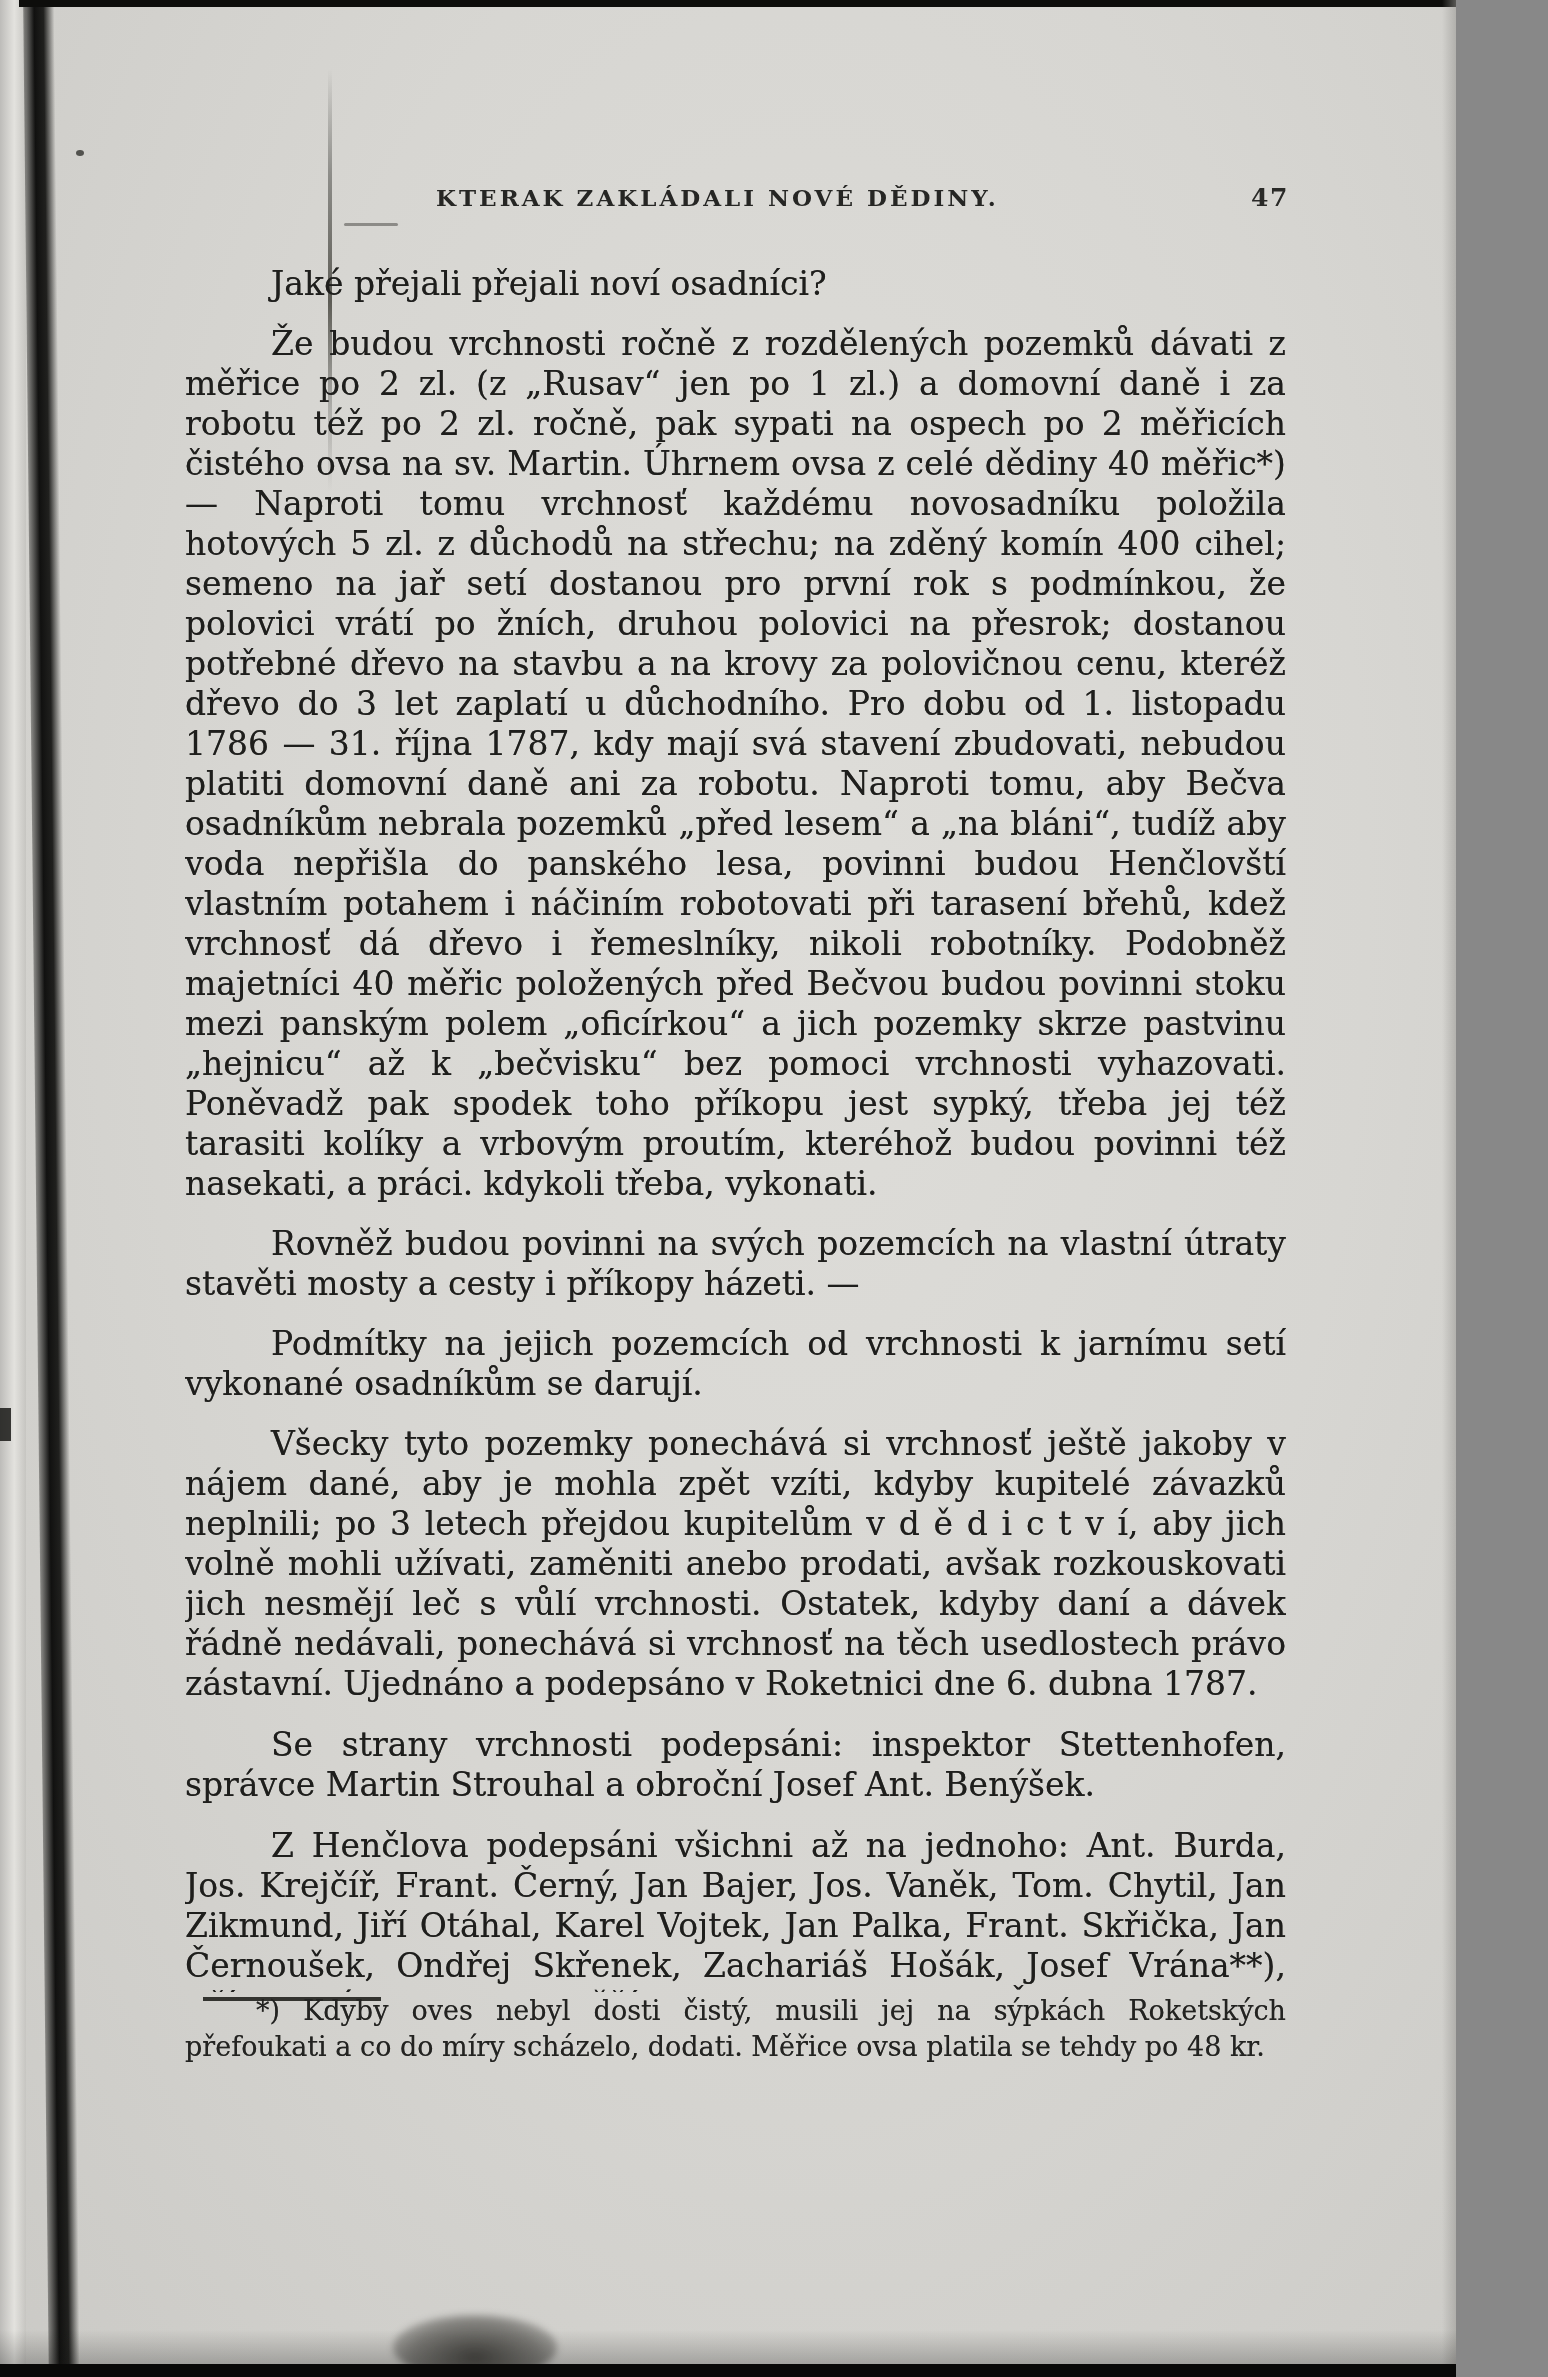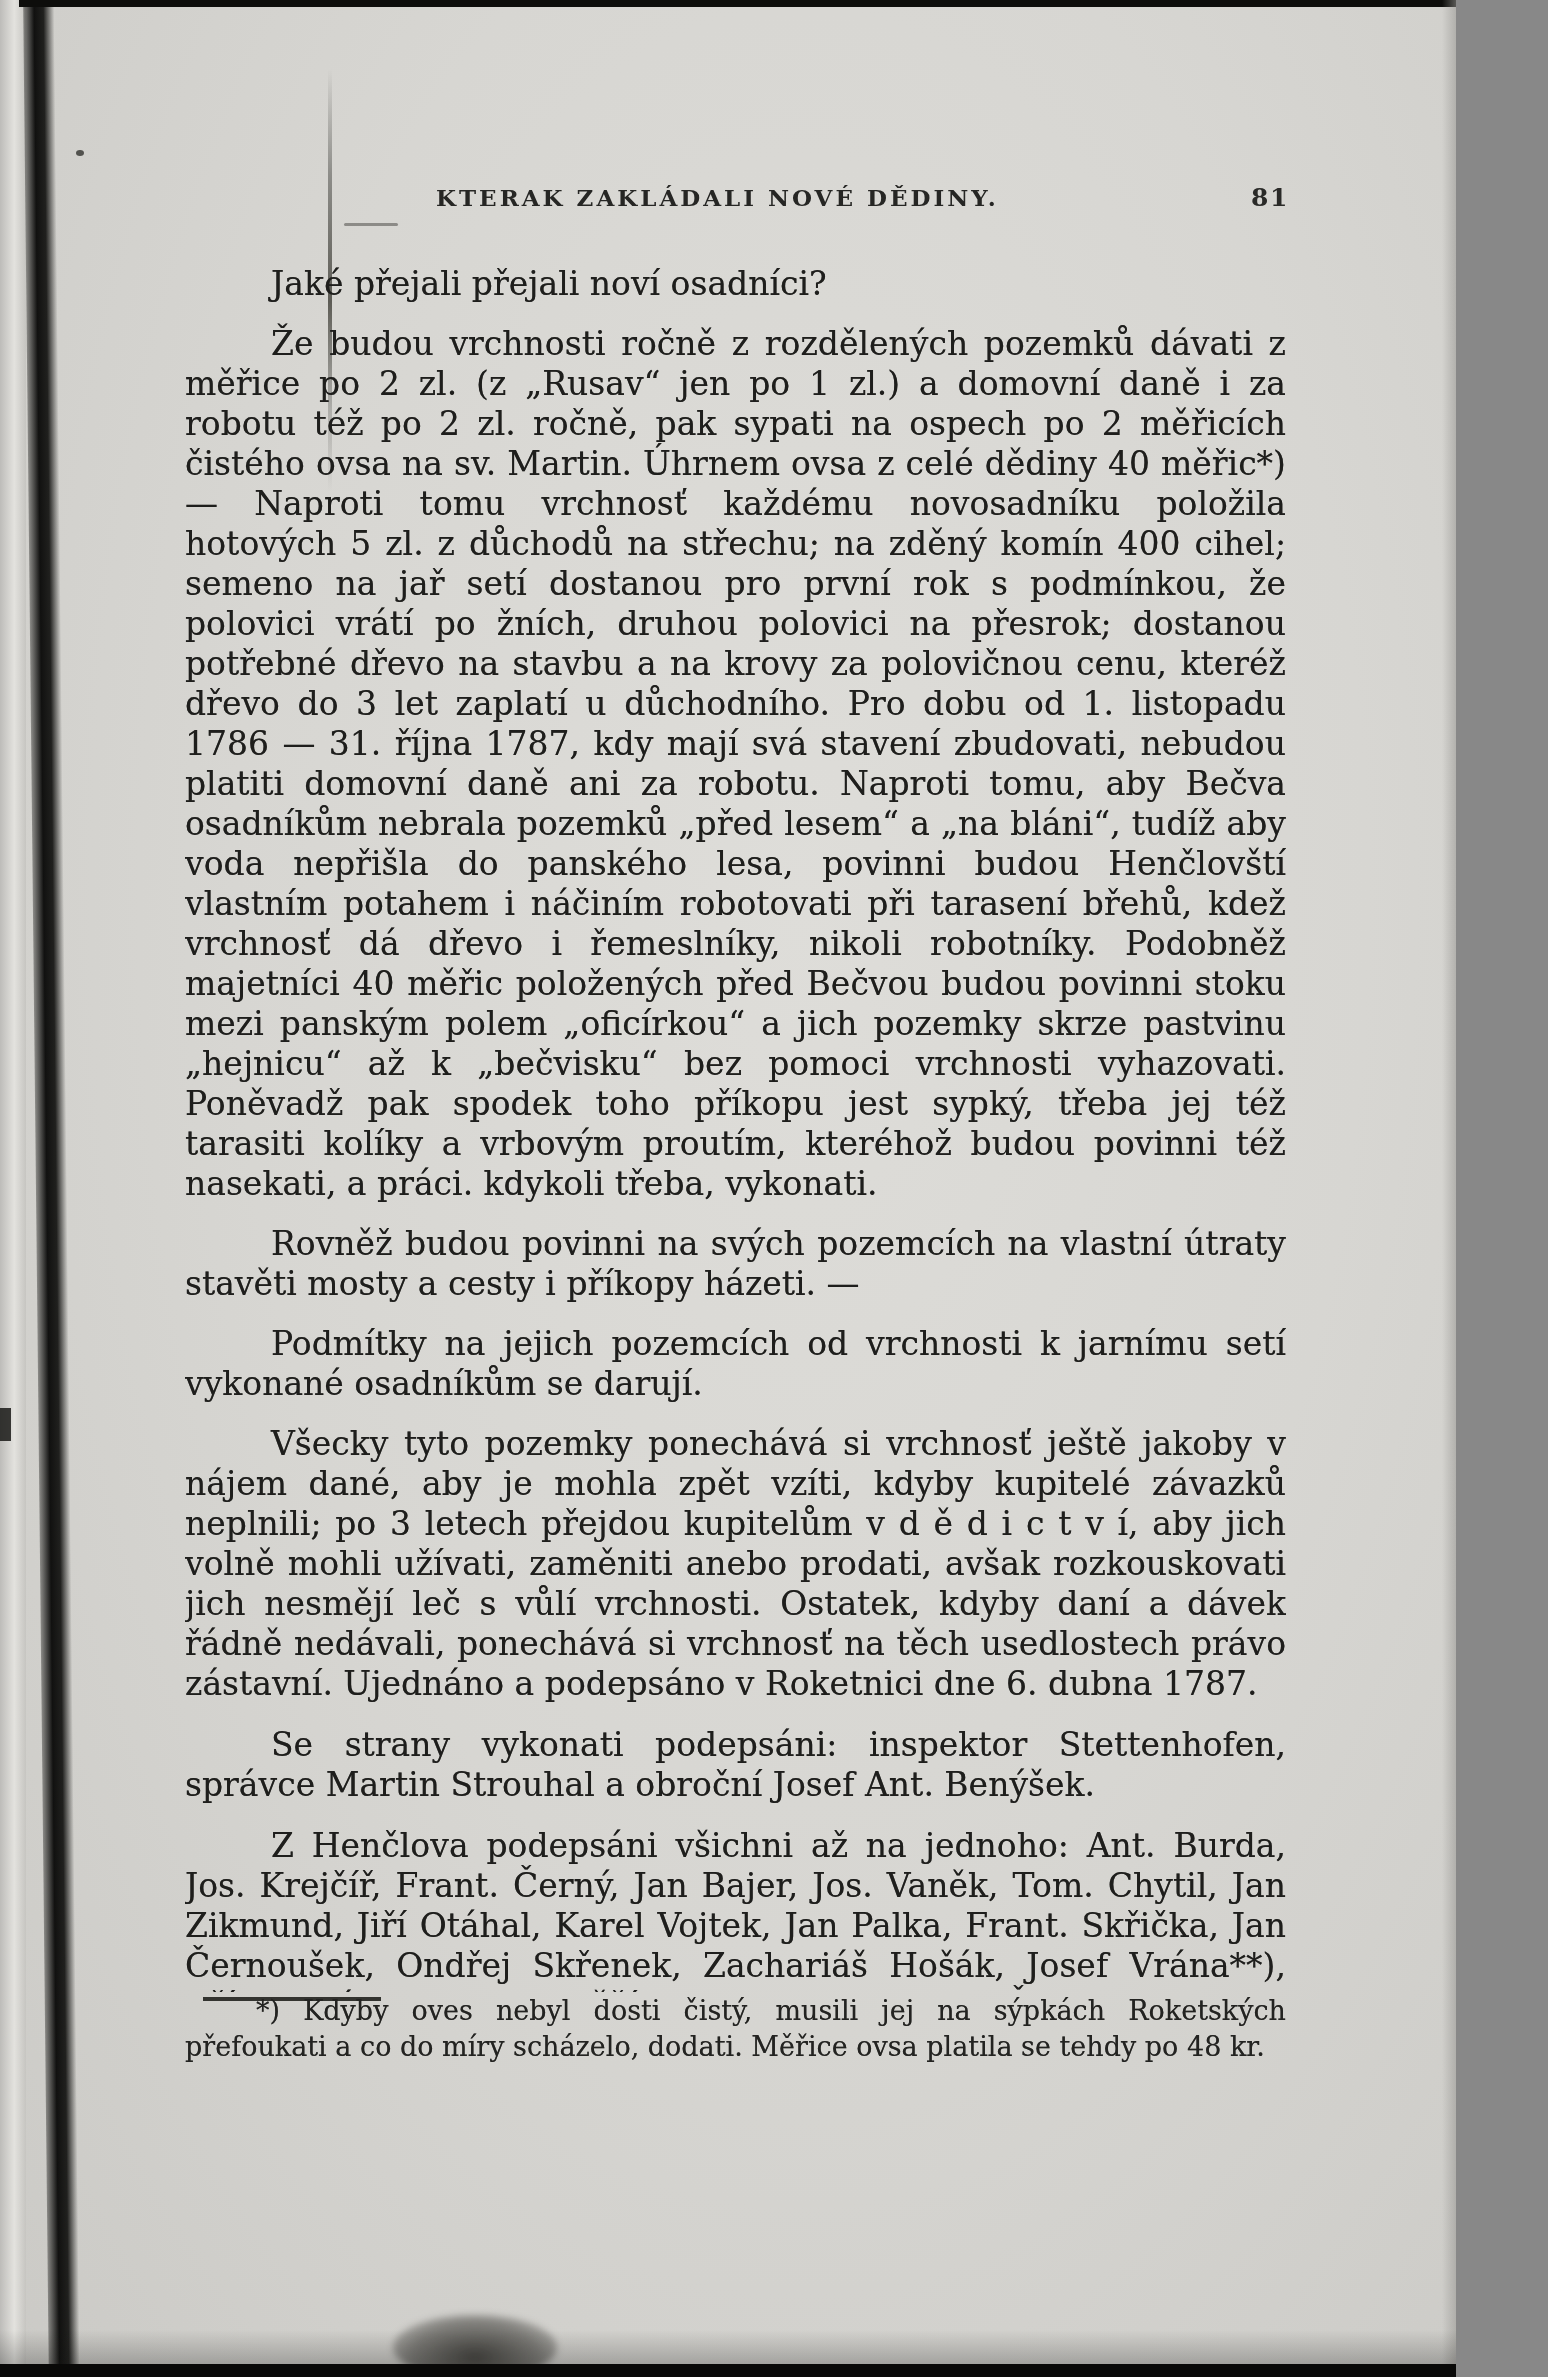--- a/index.html
+++ b/index.html
@@ -65,29 +65,29 @@
   <div class="edge-left-light"></div>
   <div class="edge-left-dark"></div>
   <div class="edge-top"></div>
   <div class="edge-right"></div>
   <div class="crease"></div>
   <div class="scratch"></div>
   <div class="speck-1"></div>
   <div class="speck-2"></div>
 
   <div class="running-title">KTERAK ZAKLÁDALI NOVÉ DĚDINY.</div>
-  <div class="page-number">81</div>
+  <div class="page-number">47</div>
 
   <div class="body-text">
     <p>Jaké přejali přejali noví osadníci?</p>
     <p class="gap-sm">Že budou vrchnosti ročně z rozdělených pozemků dávati z měřice po 2 zl. (z „Rusav“ jen po 1 zl.) a domovní daně i za robotu též po 2 zl. ročně, pak sypati na ospech po 2 měřicích čistého ovsa na sv. Martin. Úhrnem ovsa z celé dědiny 40 měřic*) — Naproti tomu vrchnosť každému novosadníku položila hotových 5 zl. z důchodů na střechu; na zděný komín 400 cihel; semeno na jař setí dostanou pro první rok s podmínkou, že polovici vrátí po žních, druhou polovici na přesrok; dostanou potřebné dřevo na stavbu a na krovy za polovičnou cenu, kteréž dřevo do 3 let zaplatí u důchodního. Pro dobu od 1. listopadu 1786 — 31. října 1787, kdy mají svá stavení zbudovati, nebudou platiti domovní daně ani za robotu. Naproti tomu, aby Bečva osadníkům nebrala pozemků „před lesem“ a „na bláni“, tudíž aby voda nepřišla do panského lesa, povinni budou Henčlovští vlastním potahem i náčiním robotovati při tarasení břehů, kdež vrchnosť dá dřevo i řemeslníky, nikoli robotníky. Podobněž majetníci 40 měřic položených před Bečvou budou povinni stoku mezi panským polem „oficírkou“ a jich pozemky skrze pastvinu „hejnicu“ až k „bečvisku“ bez pomoci vrchnosti vyhazovati. Poněvadž pak spodek toho příkopu jest sypký, třeba jej též tarasiti kolíky a vrbovým proutím, kteréhož budou povinni též nasekati, a práci. kdykoli třeba, vykonati.</p>
     <p class="gap-sm">Rovněž budou povinni na svých pozemcích na vlastní útraty stavěti mosty a cesty i příkopy házeti. —</p>
     <p class="gap-sm">Podmítky na jejich pozemcích od vrchnosti k jarnímu setí vykonané osadníkům se darují.</p>
     <p class="gap-sm">Všecky tyto pozemky ponechává si vrchnosť ještě jakoby v nájem dané, aby je mohla zpět vzíti, kdyby kupitelé závazků neplnili; po 3 letech přejdou kupitelům v d ě d i c t v í, aby jich volně mohli užívati, zaměniti anebo prodati, avšak rozkouskovati jich nesmějí leč s vůlí vrchnosti. Ostatek, kdyby daní a dávek řádně nedávali, ponechává si vrchnosť na těch usedlostech právo zástavní. Ujednáno a podepsáno v Roketnici dne 6. dubna 1787.</p>
-    <p class="gap-lg">Se strany vykonati podepsáni: inspektor Stettenhofen, správce Martin Strouhal a obroční Josef Ant. Benýšek.</p>
+    <p class="gap-lg">Se strany vrchnosti podepsáni: inspektor Stettenhofen, správce Martin Strouhal a obroční Josef Ant. Benýšek.</p>
     <p class="gap-lg">Z Henčlova podepsáni všichni až na jednoho: Ant. Burda, Jos. Krejčíř, Frant. Černý, Jan Bajer, Jos. Vaněk, Tom. Chytil, Jan Zikmund, Jiří Otáhal, Karel Vojtek, Jan Palka, Frant. Skřička, Jan Černoušek, Ondřej Skřenek, Zachariáš Hošák, Josef Vrána**), Jiřík Vlasák, Frant. Haniščík, Jan Markus, Frant. Čmula.</p>
     <p class="gap-lg">(Podepsaní jsou ovšem též osadníci z Přestavlk, Kokor a Buku, kteří rovněž byli panské pozemky skoupili a na nich též domky postavili, tak že zmíněné dědiny o mnoho čísel byly rozmnoženy.)</p>
   </div>
 
   <div class="footnote-rule"></div>
   <div class="footnotes">
     <p>*) Kdyby oves nebyl dosti čistý, musili jej na sýpkách Roketských přefoukati a co do míry scházelo, dodati. Měřice ovsa platila se tehdy po 48 kr.</p>
   </div>
 
   <div class="smudge"></div>

